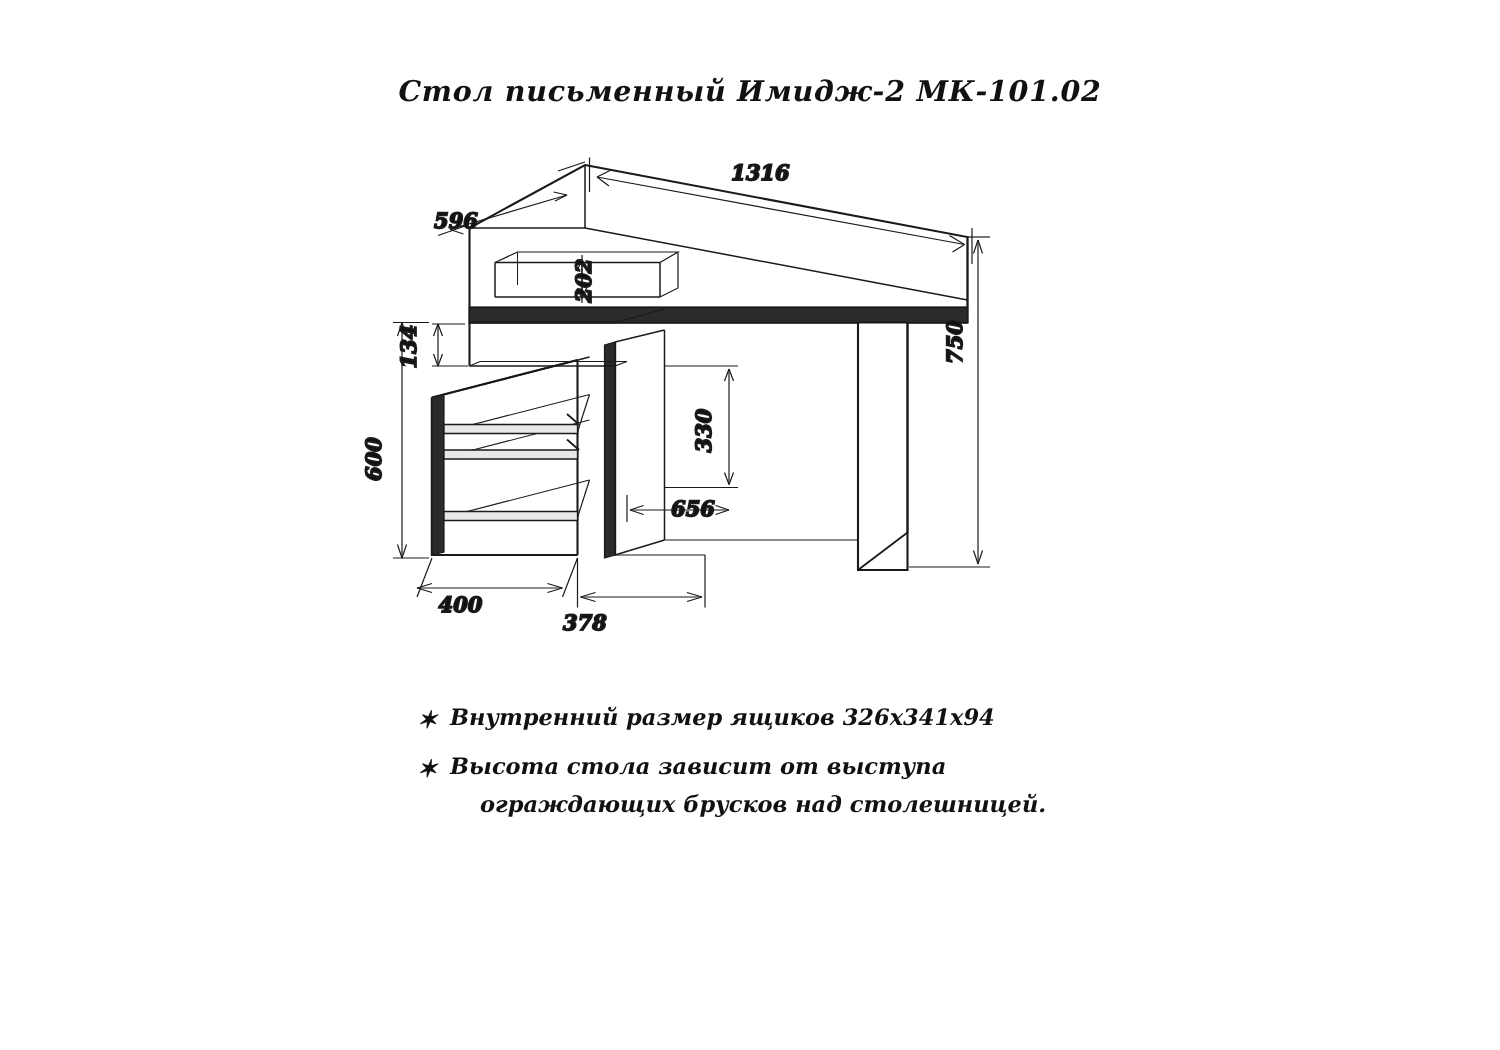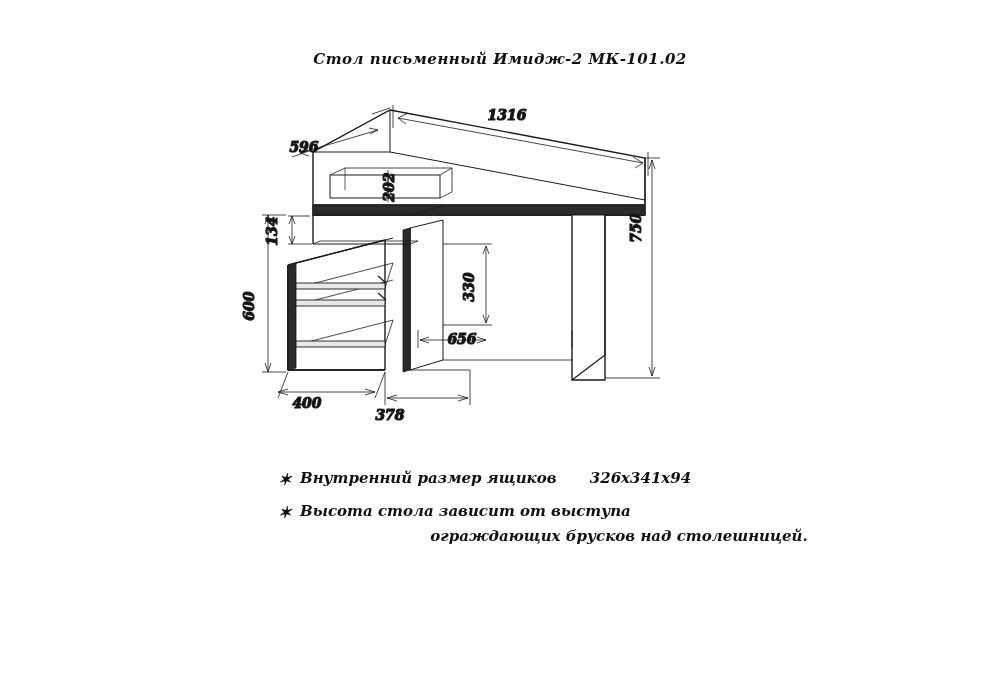--- a/index.html
+++ b/index.html
@@ -23,21 +23,21 @@
   }
   .title {
     position: absolute;
     left: 0;
     top: 50px;
     width: 1000px;
     text-align: center;
     font-family: "DejaVu Serif", serif;
     font-style: italic;
     font-weight: bold;
-    font-size: 15px;
+    font-size: 19px;
     letter-spacing: 0.5px;
     color: #111111;
     white-space: nowrap;
   }
   svg.drawing {
     position: absolute;
     left: 0;
     top: 0;
     width: 1000px;
     height: 700px;
@@ -61,26 +61,24 @@
   }
   .note-star {
     position: absolute;
     left: 0;
     top: 1px;
     font-size: 16px;
   }
   .note-text { display: inline; margin-top: 36px; }
   .note-val {
     display: inline;
-    margin-left: 28px;
   }
   .note-line2 {
     display: block;
-    margin-left: 0;
-    text-align: center;
+    margin-left: 20px;
   }
   
   text {
     font-family: "DejaVu Serif", serif;
     font-style: italic;
     font-weight: bold;
     fill: #111111;
   }
   .dim-label { font-size: 14px; }
 </style>

